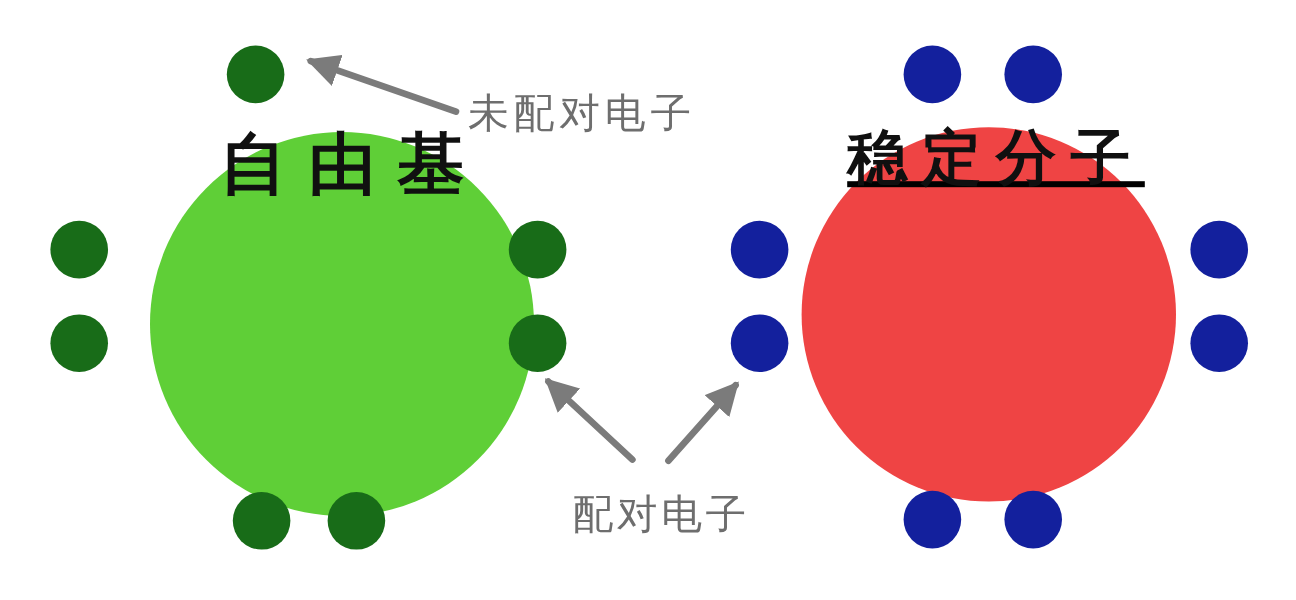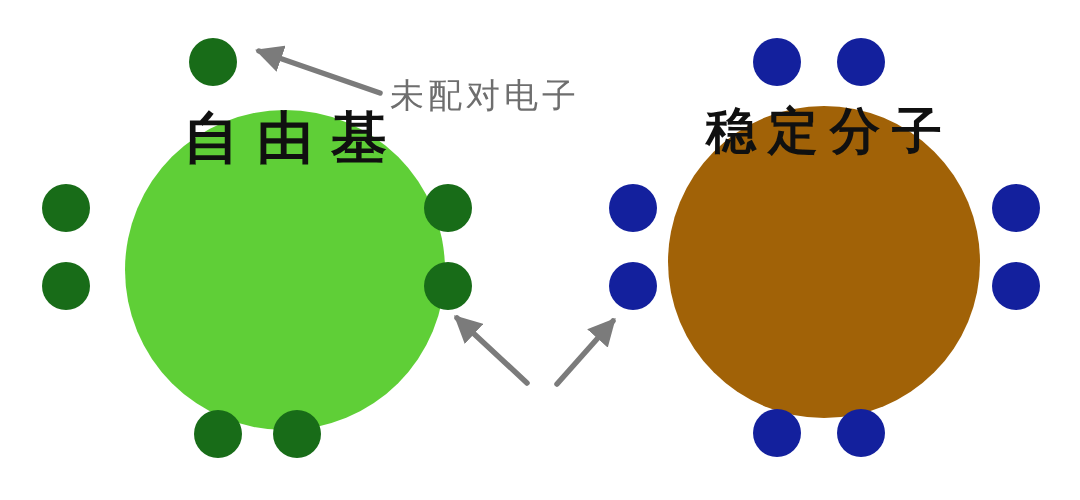--- a/index.html
+++ b/index.html
@@ -82,21 +82,21 @@
 </style>
 </head>
 <body>
 
 <div id="canvas" style="background: rgb(255, 255, 255);">
 
   <div id="free-radical-circle" class="molecule-circle" style="background: rgb(95, 207, 55);">
     <span id="free-radical-label" class="molecule-label" style="color: rgb(16, 16, 16);">自由基</span>
   </div>
 
-  <div id="stable-molecule-circle" class="molecule-circle" style="background: #a16207;">
+  <div id="stable-molecule-circle" class="molecule-circle" style="background: #ef4444; text-decoration: underline;">
     <span id="stable-molecule-label" class="molecule-label" style="color: rgb(16, 16, 16);">稳定分子</span>
   </div>
 
   <div class="electron" style="left: 213px; top: 62px; background: rgb(24, 108, 24);"></div>
     <div class="electron" style="left: 66px; top: 208px; background: rgb(24, 108, 24);"></div>
     <div class="electron" style="left: 66px; top: 286px; background: rgb(24, 108, 24);"></div>
     <div class="electron" style="left: 448px; top: 208px; background: rgb(24, 108, 24);"></div>
     <div class="electron" style="left: 448px; top: 286px; background: rgb(24, 108, 24);"></div>
     <div class="electron" style="left: 218px; top: 434px; background: rgb(24, 108, 24);"></div>
     <div class="electron" style="left: 297px; top: 434px; background: rgb(24, 108, 24);"></div>
@@ -114,14 +114,15 @@
         <path id="arrowhead-path" d="M 0 0 L 10 5 L 0 10 z" fill="#7b7b7b"></path>
       </marker>
     </defs>
   <line x1="380" y1="93" x2="259" y2="51" stroke="#7b7b7b" stroke-width="5.5" stroke-linecap="round" marker-end="url(#arrowhead)"></line>
       <line x1="527" y1="383" x2="457" y2="318" stroke="#7b7b7b" stroke-width="5.5" stroke-linecap="round" marker-end="url(#arrowhead)"></line>
       <line x1="557" y1="384" x2="613" y2="321" stroke="#7b7b7b" stroke-width="5.5" stroke-linecap="round" marker-end="url(#arrowhead)"></line>
     </svg>
 
   <div id="unpaired-electron-label" class="annotation" style="color: rgb(110, 110, 110);">未配对电子</div>
 
+  <div id="paired-electron-label" class="annotation" style="color: rgb(110, 110, 110);">配对电子</div>
 
 </div>
 
 </body></html>

